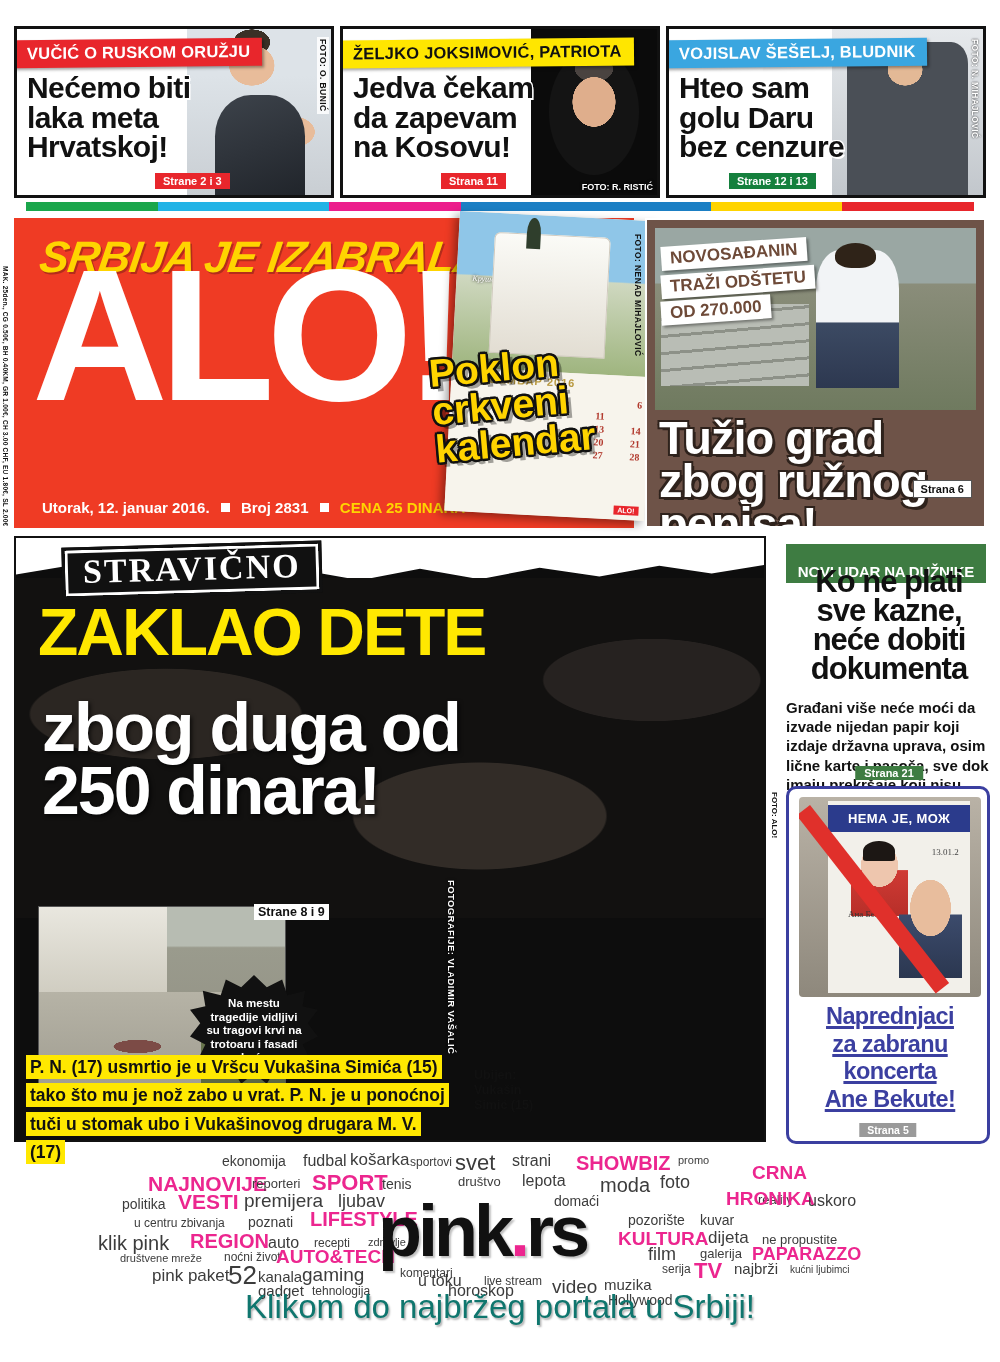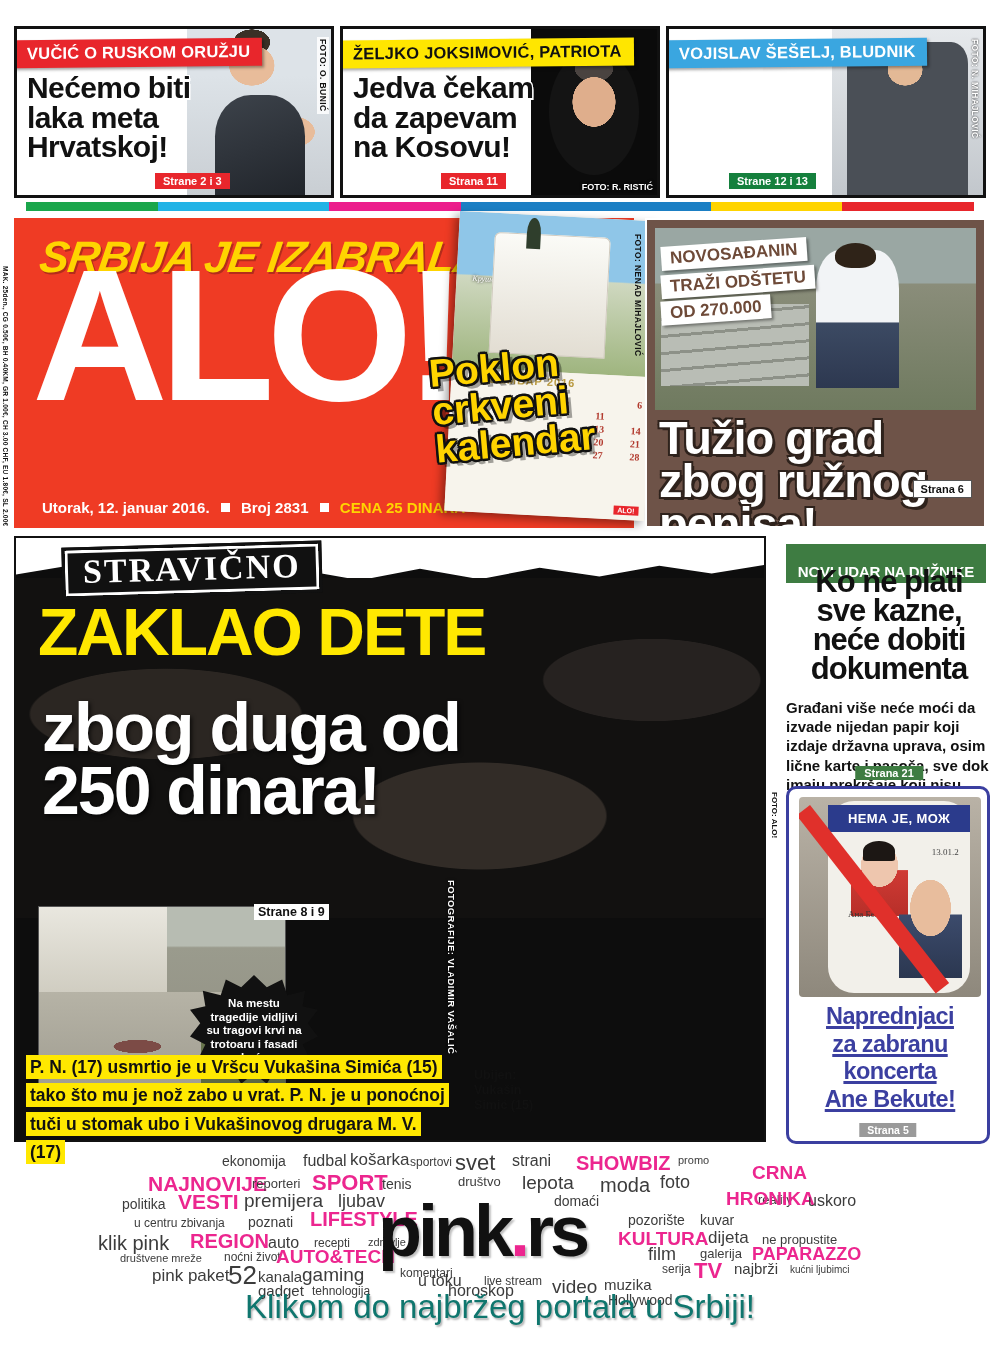--- a/index.html
+++ b/index.html
@@ -293,21 +293,21 @@
   }
   .bekuta {
     position:absolute; left:786px; top:786px; width:204px; height:358px;
     border:3px solid #3b3fa0; border-radius:10px; background:#fff; overflow:hidden;
   }
   .bek-photo {
     position:absolute; left:10px; top:8px; width:182px; height:200px;
     background:linear-gradient(180deg,#b9b2a6,#8e887c); overflow:hidden;
     border-radius:4px;
   }
-  .bek-poster{position:absolute;left:16%;top:2%;width:78%;height:96%;background:#f2f0ea;border-radius:26px;}
+  .bek-poster{position:absolute;left:16%;top:2%;width:78%;height:96%;background:#f2f0ea;}
   .bek-banner{position:absolute;left:0;top:2%;width:100%;height:14%;
     background:#2b3b8c;color:#fff;font-weight:bold;font-size:13px;
     display:flex;align-items:center;justify-content:center;letter-spacing:0.4px;}
   .bek-p1{position:absolute;left:16%;top:20%;width:40%;height:40%;
     background:radial-gradient(ellipse 46% 40% at 50% 34%, #eec6ae 0 70%, transparent 71%),
       linear-gradient(180deg,transparent 0 40%, #d03a34 41%, #b72f29 100%);}
   .bek-p1:after{content:"";position:absolute;left:22%;top:2%;width:56%;height:26%;
     background:#1c1714;border-radius:50% 50% 10% 10%;}
   .bek-p2{position:absolute;left:50%;top:40%;width:44%;height:52%;
     background:radial-gradient(ellipse 46% 40% at 50% 30%, #e8bd9d 0 70%, transparent 71%),
@@ -381,20 +381,23 @@
 na Kosovu!</div>
       <div class="teaser-pages c-dark" style="left:98px;transform:none;">Strana 11</div>
     </div>
 
     <div class="teaser">
       <div class="teaser-photo" style="width:48%;">
           <div class="ph-seselj"></div>
         </div>
       <div class="credit-vert onphoto" style="right:2px;top:8px;">FOTO: N. MIHAJLOVIĆ</div>
       <div class="teaser-kicker kick-blue">VOJISLAV ŠEŠELJ, BLUDNIK</div>
+      <div class="teaser-title" style="white-space:pre-line">Hteo sam
+golu Daru
+bez cenzure</div>
       <div class="teaser-pages c-blue" style="left:60px;transform:none;">Strane 12 i 13</div>
     </div>
   </div>
 
   <div class="colorbar" id="colorbar">
       <i style="background: rgb(26, 166, 75); flex: 1 1 0%;"></i>
       <i style="background: rgb(34, 179, 230); flex: 1.3 1 0%;"></i>
       <i style="background: rgb(236, 30, 140); flex: 1 1 0%;"></i>
       <i style="background: rgb(27, 127, 196); flex: 1.9 1 0%;"></i>
       <i style="background: rgb(255, 212, 0); flex: 1 1 0%;"></i>
@@ -532,21 +535,21 @@
         <span style="left: 512px; top: 2px; font-size: 16px;">strani</span>
         <span class="pk" style="left: 576px; top: 2px; font-size: 20px;">SHOWBIZ</span>
         <span style="left: 678px; top: 4px; font-size: 11px;">promo</span>
         <span class="pk" style="left: 752px; top: 12px; font-size: 19px;">CRNA</span>
         <span style="left: 758px; top: 42px; font-size: 13px;">reality</span>
         <span class="pk" style="left: 148px; top: 22px; font-size: 21px;">NAJNOVIJE</span>
         <span style="left: 252px; top: 26px; font-size: 13px;">reporteri</span>
         <span class="pk" style="left: 312px; top: 20px; font-size: 22px;">SPORT</span>
         <span style="left: 382px; top: 26px; font-size: 14px;">tenis</span>
         <span style="left: 458px; top: 24px; font-size: 13px;">društvo</span>
-        <span style="left: 522px; top: 22px; font-size: 19px;">lepota</span>
+        <span style="left: 522px; top: 22px; font-size: 16px;">lepota</span>
         <span style="left: 600px; top: 24px; font-size: 20px;">moda</span>
         <span style="left: 660px; top: 22px; font-size: 18px;">foto</span>
         <span style="left: 122px; top: 46px; font-size: 14px;">politika</span>
         <span class="pk" style="left: 178px; top: 40px; font-size: 21px;">VESTI</span>
         <span style="left: 244px; top: 40px; font-size: 19px;">premijera</span>
         <span style="left: 338px; top: 41px; font-size: 18px;">ljubav</span>
         <span style="left: 554px; top: 43px; font-size: 14px;">domaći</span>
         <span class="pk" style="left: 726px; top: 38px; font-size: 19px;">HRONIKA</span>
         <span style="left: 808px; top: 42px; font-size: 16px;">uskoro</span>
         <span style="left: 134px; top: 66px; font-size: 12px;">u centru zbivanja</span>

